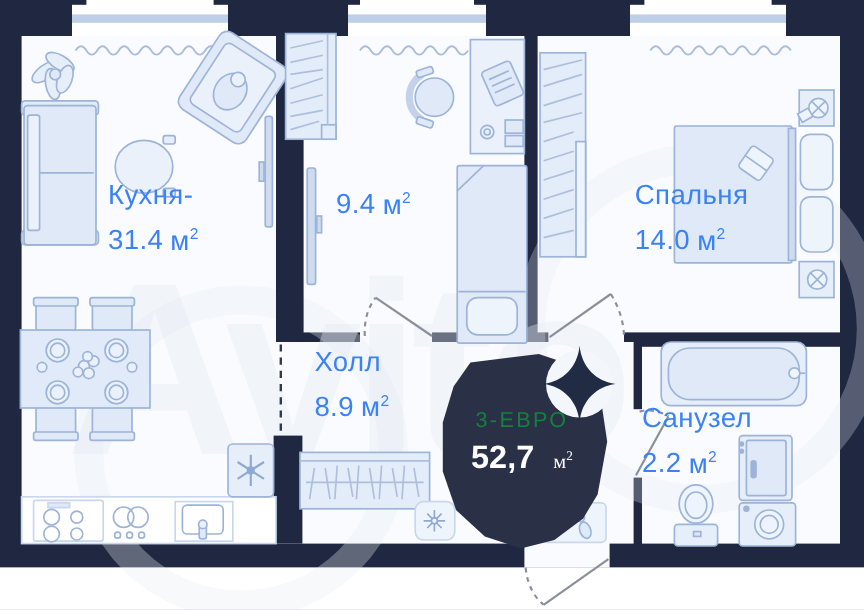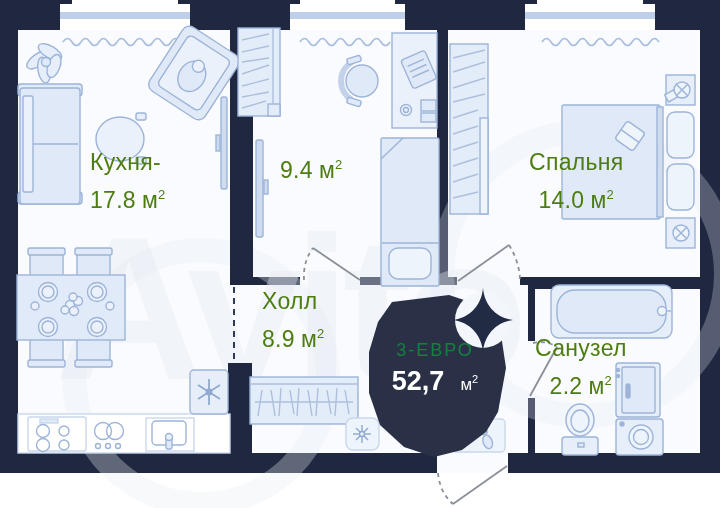--- a/index.html
+++ b/index.html
@@ -10,31 +10,31 @@
   .gap{position:absolute;background:#f9fbfe;z-index:1;}
   .bay{position:absolute;background:#ffffff;z-index:1;}
   .bay-band{position:absolute;background:#bfcfe8;z-index:2;}
   .bottom-strip{position:absolute;left:0;top:473px;width:720px;height:35px;background:#ffffff;z-index:1;}
   .watermark{position:absolute;left:55px;top:205px;font-size:205px;font-weight:bold;line-height:1;
              color:rgba(228,233,242,0.38);letter-spacing:-8px;z-index:3;pointer-events:none;}
   .ring{position:absolute;border-radius:50%;z-index:3;pointer-events:none;}
   .ring1{left:62px;top:238px;width:230px;height:230px;border:24px solid rgba(230,235,243,0.32);}
   .ring2{left:430px;top:120px;width:260px;height:260px;border:24px solid rgba(230,235,243,0.28);}
   .fx{position:absolute;left:0;top:0;z-index:5;pointer-events:none;}
-  .label{position:absolute;color:#4d7c0f;font-size:23px;line-height:30px;letter-spacing:.3px;
+  .label{position:absolute;color:#3b82f6;font-size:23px;line-height:30px;letter-spacing:.3px;
          z-index:10;white-space:nowrap;}
-  .label .area{margin-top:3px;text-align:center;}
+  .label .area{margin-top:3px;}
   .label sup,.badge-area sup{font-size:13px;}
   .unit{margin-left:6px;}
   .badge-type{position:absolute;left:370px;top:340px;width:130px;text-align:center;color:#15803d;
               font-size:18px;letter-spacing:2px;z-index:8;}
   .badge-area{position:absolute;left:366px;top:366px;width:138px;text-align:center;color:#fff;
               z-index:8;white-space:nowrap;}
   .badge-area .big{font-size:27px;font-weight:bold;}
-  .badge-area .unit{font-size:17px;margin-left:16px;}
+  .badge-area .unit{font-size:17px;margin-left:16px;font-family:Liberation Serif, serif;}
   .badge-area sup{font-size:11px;}
 </style>
 </head>
 <body>
 
 <div class="plan">
   <div class="bg"></div>
 
   <div class="bay" style="left:72px;top:0;width:106px;height:12px"></div>
   <div class="bay" style="left:60px;top:4px;width:130px;height:26px"></div>
@@ -355,21 +355,21 @@
     </g>
   </svg>
 
   <div class="badge-type">3-ЕВРО</div>
   <div class="badge-area">
     <span class="big">52,7</span><span class="unit"><span>м</span><sup>2</sup></span>
   </div>
 
   <div class="label" style="left:90px;top:147px">
     <div>Кухня-</div>
-    <div class="area"><span>17.8</span><span class="unit"><span>м</span><sup>2</sup></span></div>
+    <div class="area"><span>31.4</span><span class="unit"><span>м</span><sup>2</sup></span></div>
   </div>
   <div class="label" style="left:280px;top:147px">
     <div class="area"><span>9.4</span><span class="unit"><span>м</span><sup>2</sup></span></div>
   </div>
   <div class="label" style="left:529px;top:147px">
     <div>Спальня</div>
     <div class="area"><span>14.0</span><span class="unit"><span>м</span><sup>2</sup></span></div>
   </div>
   <div class="label" style="left:262px;top:286px">
     <div>Холл</div>

